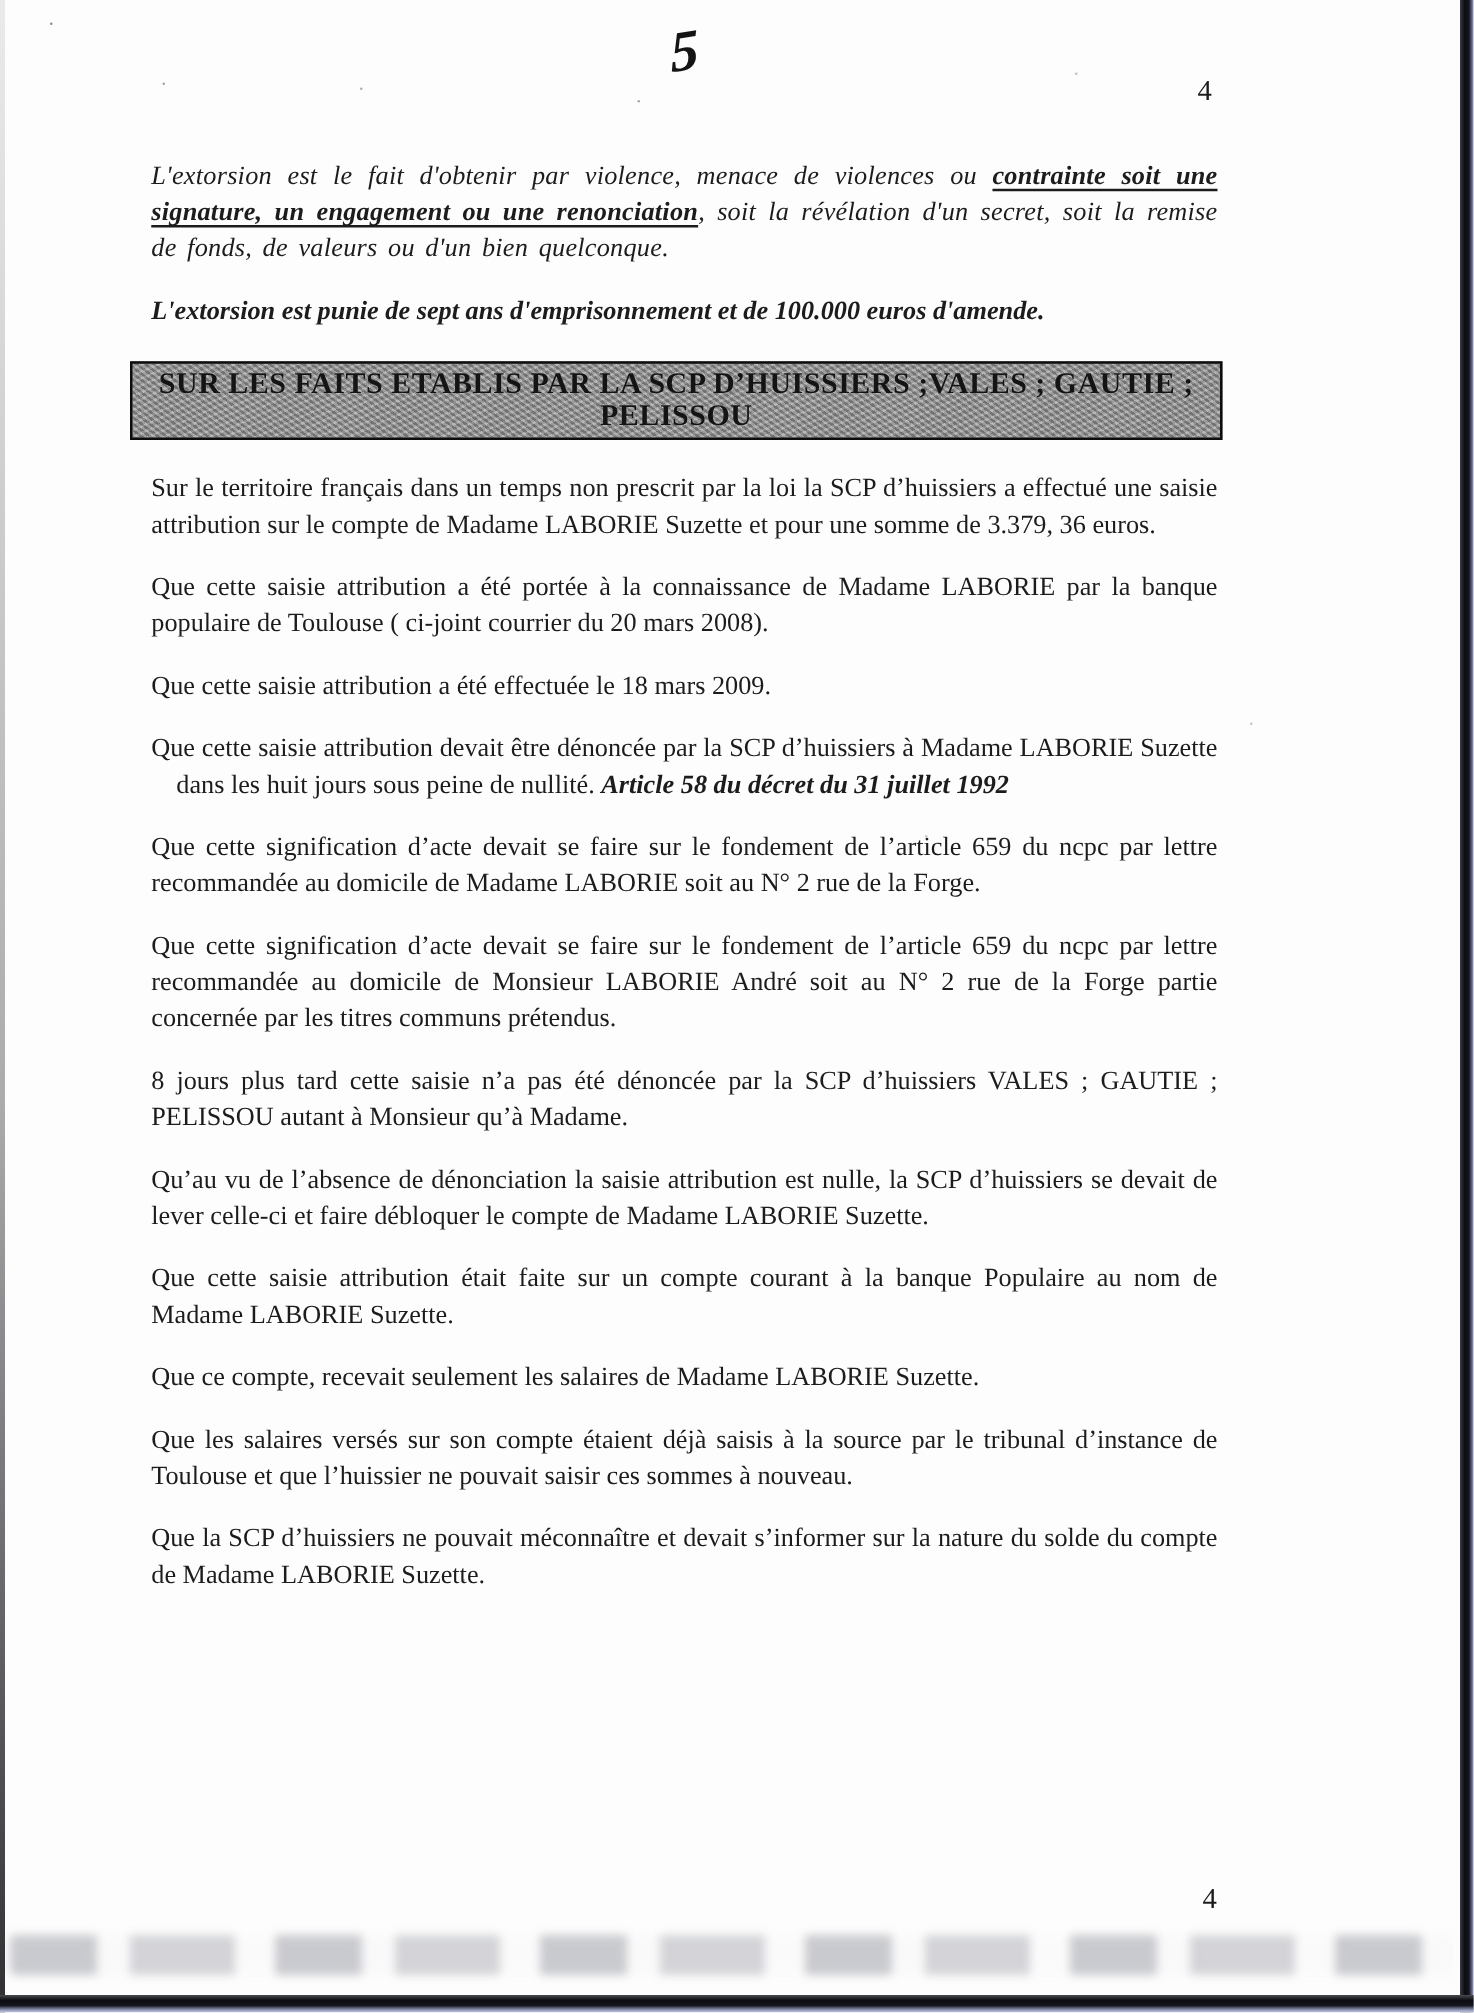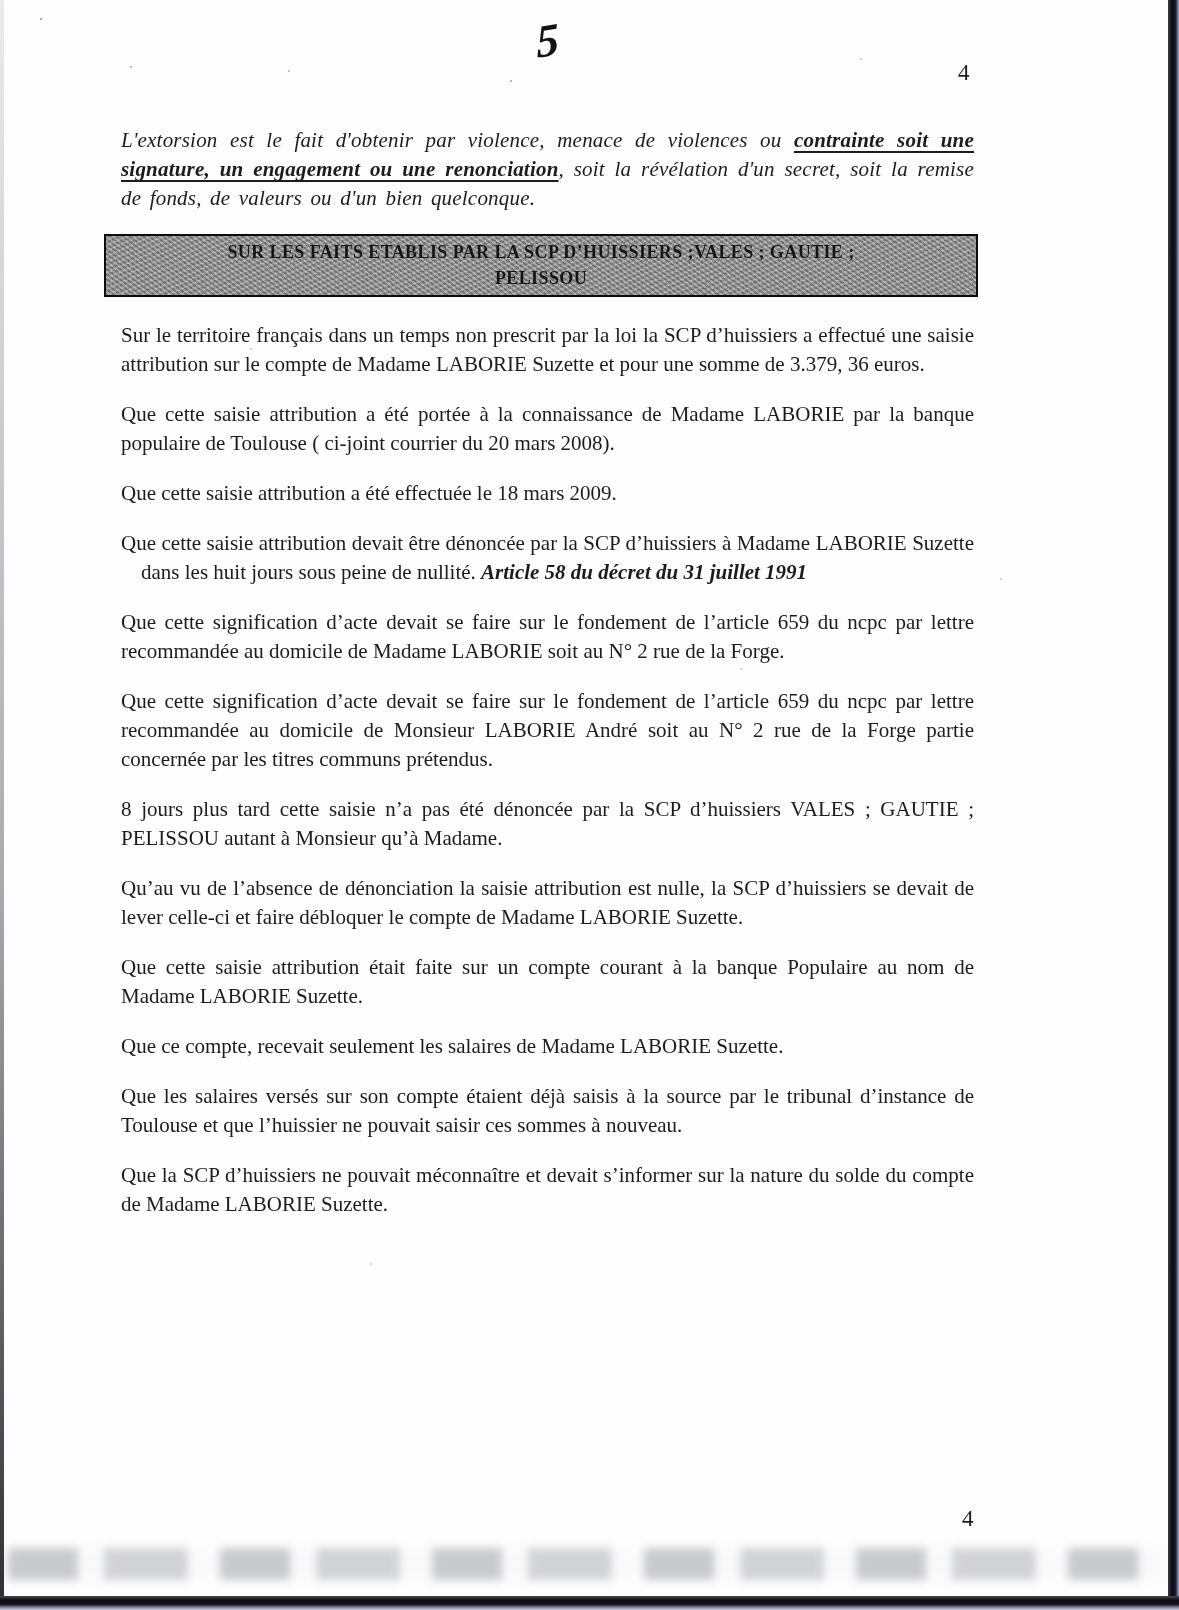--- a/index.html
+++ b/index.html
@@ -41,21 +41,21 @@
     margin:0 -4px 24px -17px;
     border:2px solid #0d0d0d;
     background-color:#9b9b9b;
     background-image:
       repeating-linear-gradient(37deg, rgba(0,0,0,.16) 0 2px, rgba(255,255,255,.17) 2px 4px),
       repeating-linear-gradient(-24deg, rgba(0,0,0,.12) 0 3px, rgba(255,255,255,.13) 3px 5px);
     text-align:center;
     padding:3px 6px 4px 6px;
   }
   .section-header div{
-    font-weight:bold;font-size:18px;line-height:26px;color:#141414;
+    font-weight:bold;font-size:24px;line-height:26px;color:#141414;
     letter-spacing:0.4px;text-shadow:0 0 1px rgba(255,255,255,.35);
   }
   .em-tail{font-weight:bold;font-style:italic;}
   .p-indent{margin-left:10px;padding-left:20px;text-indent:-20px;}
   .ghost-band{
     position:absolute;left:8px;right:16px;top:1548px;height:32px;
     background:repeating-linear-gradient(90deg,
       rgba(116,118,130,.50) 0 70px, rgba(205,206,212,.10) 70px 96px,
       rgba(126,128,140,.44) 96px 180px, rgba(212,213,218,.08) 180px 212px);
     filter:blur(4px);
@@ -71,31 +71,32 @@
   <div class="speck"></div>
 
   <div class="handwritten">5</div>
 
   <div class="pnum top">4</div>
 
   <div class="content">
 
     <p class="intro"><span>L'extorsion est le fait d'obtenir par violence, menace de violences ou </span><span class="bu">contrainte soit une signature, un engagement ou une renonciation</span><span>, soit la révélation d'un secret, soit la remise de fonds, de valeurs ou d'un bien quelconque.</span></p>
 
+    <p class="penalty">L'extorsion est punie de sept ans d'emprisonnement et de 100.000 euros d'amende.</p>
 
     <div class="section-header">
       <div>SUR LES FAITS ETABLIS PAR LA SCP D’HUISSIERS ;VALES ; GAUTIE ;</div>
       <div>PELISSOU</div>
     </div>
 
     <p>Sur le territoire français dans un temps non prescrit par la loi la SCP d’huissiers a effectué une saisie attribution sur le compte de Madame LABORIE Suzette et pour une somme de 3.379, 36 euros.</p>
     <p>Que cette saisie attribution a été portée à la connaissance de Madame LABORIE par la banque populaire de Toulouse ( ci-joint courrier du 20 mars 2008).</p>
     <p>Que cette saisie attribution a été effectuée le 18 mars 2009.</p>
 
-    <p class="p-indent"><span>Que cette saisie attribution devait être dénoncée par la SCP d’huissiers à Madame LABORIE Suzette dans les huit jours sous peine de nullité. </span><span class="em-tail">Article 58 du décret du 31 juillet 1991</span></p>
+    <p class="p-indent"><span>Que cette saisie attribution devait être dénoncée par la SCP d’huissiers à Madame LABORIE Suzette dans les huit jours sous peine de nullité. </span><span class="em-tail">Article 58 du décret du 31 juillet 1992</span></p>
 
     <p>Que cette signification d’acte devait se faire sur le fondement de l’article 659 du ncpc par lettre recommandée au domicile de Madame LABORIE soit au N° 2 rue de la Forge.</p>
     <p>Que cette signification d’acte devait se faire sur le fondement de l’article 659 du ncpc par lettre recommandée au domicile de Monsieur LABORIE André soit au N° 2 rue de la Forge partie concernée par les titres communs prétendus.</p>
     <p>8 jours plus tard cette saisie n’a pas été dénoncée par la SCP d’huissiers VALES ; GAUTIE ; PELISSOU autant à Monsieur qu’à Madame.</p>
     <p>Qu’au vu de l’absence de dénonciation la saisie attribution est nulle, la SCP d’huissiers se devait de lever celle-ci et faire débloquer le compte de Madame LABORIE Suzette.</p>
     <p>Que cette saisie attribution était faite sur un compte courant à la banque Populaire au nom de Madame LABORIE Suzette.</p>
     <p>Que ce compte, recevait seulement les salaires de Madame LABORIE Suzette.</p>
     <p>Que les salaires versés sur son compte étaient déjà saisis à la source par le tribunal d’instance de Toulouse et que l’huissier ne pouvait saisir ces sommes à nouveau.</p>
     <p>Que la SCP d’huissiers ne pouvait méconnaître et devait s’informer sur la nature du solde du compte de Madame LABORIE Suzette.</p>
 

